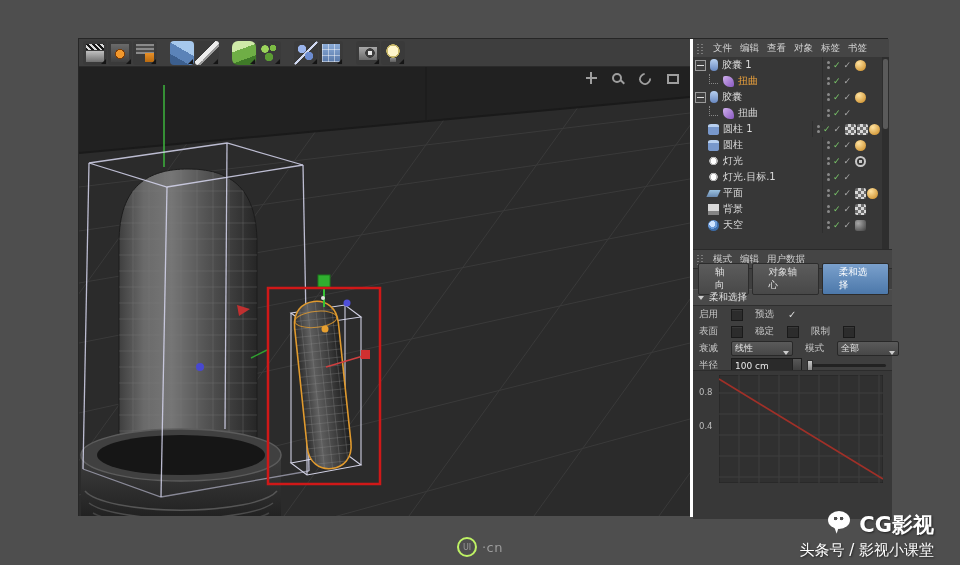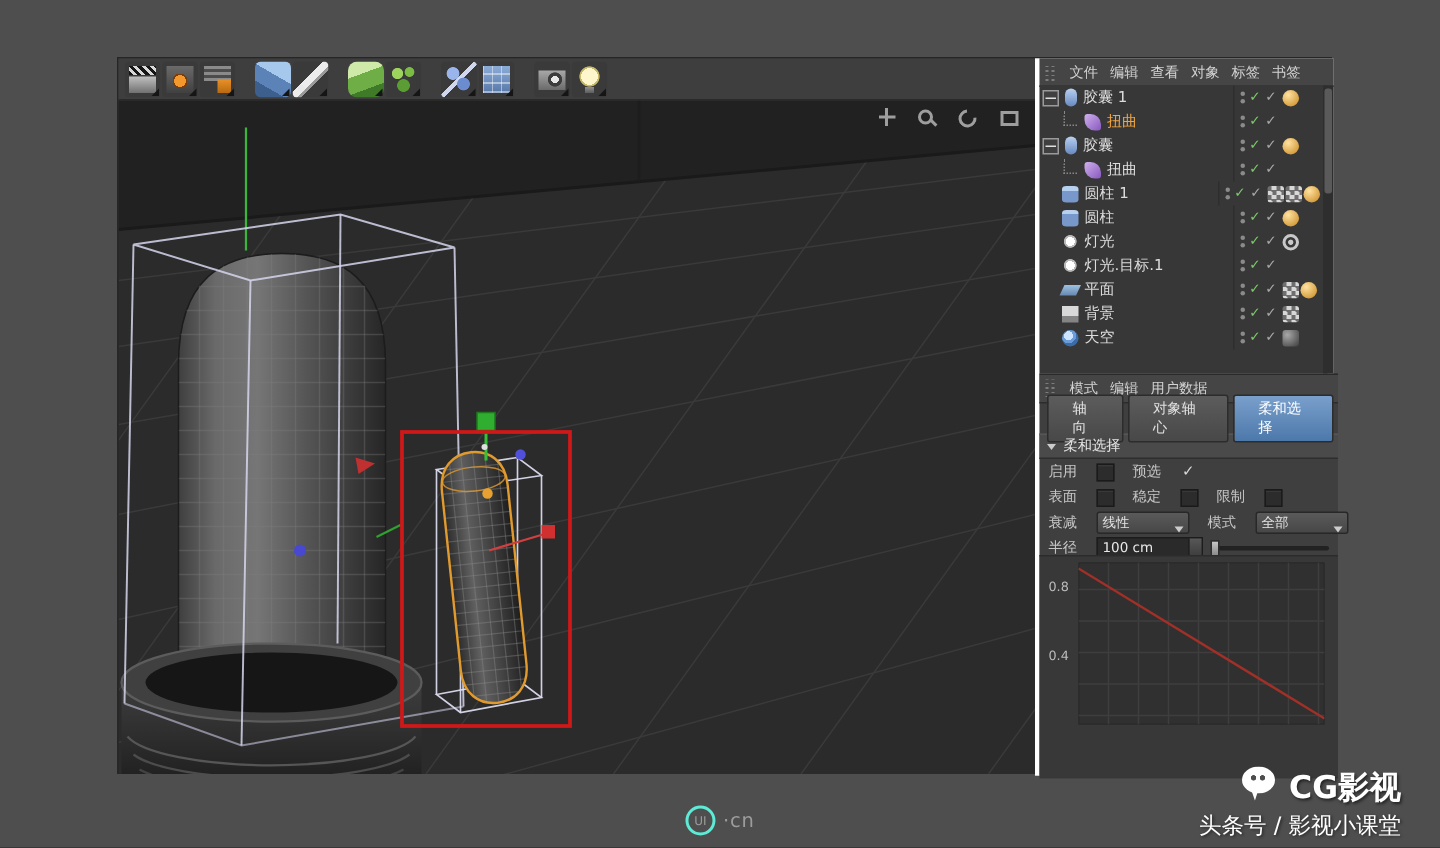--- a/index.html
+++ b/index.html
@@ -88,21 +88,21 @@
   .num{position:relative;display:flex;align-items:center;width:56px;height:13px;background:#2a2a2a;border:1px solid #1c1c1c;color:#e8e8e8;font-size:9px;padding:0 10px 0 3px;margin:0 4px 0 2px;flex:0 0 auto;box-sizing:content-box}
   .num::after{content:"";position:absolute;right:0;top:0;bottom:0;width:8px;background:linear-gradient(#585858,#3a3a3a);border-left:1px solid #202020}
   .slider{flex:1;height:3px;background:#222222;border-radius:2px;position:relative;margin-left:4px;cursor:pointer}
   .fill{height:100%;background:#8e8e8e;border-radius:2px;position:relative}
   .thumb{position:absolute;right:-3px;top:-4px;width:6px;height:11px;background:linear-gradient(#c8c8c8,#8a8a8a);border:1px solid #2e2e2e;box-sizing:border-box}
   .curve{position:absolute;left:0;right:0;top:120px;height:148px;background:#383838;border-top:1px solid #2c2c2c}
   .curve .ylab{position:absolute;left:6px;font-size:8.5px;color:#bcbcbc}
   .curve svg{position:absolute;left:26px;top:4px}
   
   .watermark{position:absolute;left:50%;bottom:8px;transform:translateX(-50%);display:flex;align-items:center;gap:5px;color:#9c9c9c}
-  .uilogo{width:16px;height:16px;border:2px solid #5eead4;border-radius:50%;display:flex;align-items:center;justify-content:center;font-size:8px;font-weight:normal}
+  .uilogo{width:16px;height:16px;border:2px solid #bef264;border-radius:50%;display:flex;align-items:center;justify-content:center;font-size:8px;font-weight:normal}
   .wmtext{font-size:13px;letter-spacing:.5px}
   .brand{position:absolute;right:26px;bottom:5px;text-align:right;color:#ffffff}
   .brand-row{display:flex;align-items:flex-start;justify-content:flex-end;gap:7px}
   .brand-title{font-size:21px;font-weight:bold;text-shadow:1px 1px 2px rgba(0,0,0,.55)}
   .brand-sub{font-size:15px;margin-top:2px;text-shadow:1px 1px 2px rgba(0,0,0,.55)}
   .wx{width:24px;height:22px;position:relative}
   .wx::before{content:"";position:absolute;inset:0 2px 4px 0;border-radius:50%;
     background:radial-gradient(circle at 35% 42%,#4e4e4e 0 1.6px,rgba(0,0,0,0) 2px),radial-gradient(circle at 62% 42%,#4e4e4e 0 1.6px,rgba(0,0,0,0) 2px),#ffffff}
   .wx::after{content:"";position:absolute;left:4px;bottom:0;border-left:6px solid transparent;border-top:8px solid #ffffff;transform:rotate(18deg)}
 </style>
@@ -556,21 +556,21 @@
       <div class="arow">
         <span class="alabel">宽度</span>
         <span class="num">
             <span>50 %</span>
           </span>
         <span class="slider"><span class="fill" style="width: 50%;"><span class="thumb"></span></span></span>
       </div>
 
       <div class="curve">
         <span class="ylab" style="top:16px">0.8</span>
-        <span class="ylab" style="top:62px">0.4</span>
+        <span class="ylab" style="top:50px">0.4</span>
         <svg width="164" height="108" viewBox="0 0 164 108">
           <rect x="0" y="0" width="164" height="108" fill="#303030" stroke="#222222"></rect>
           <g stroke="#3e3e3e" stroke-width="1">
             <line x1="20" y1="0" x2="20" y2="108"></line>
               <line x1="40" y1="0" x2="40" y2="108"></line>
             <line x1="60" y1="0" x2="60" y2="108"></line>
               <line x1="80" y1="0" x2="80" y2="108"></line>
             <line x1="100" y1="0" x2="100" y2="108"></line>
               <line x1="120" y1="0" x2="120" y2="108"></line>
             <line x1="140" y1="0" x2="140" y2="108"></line>

